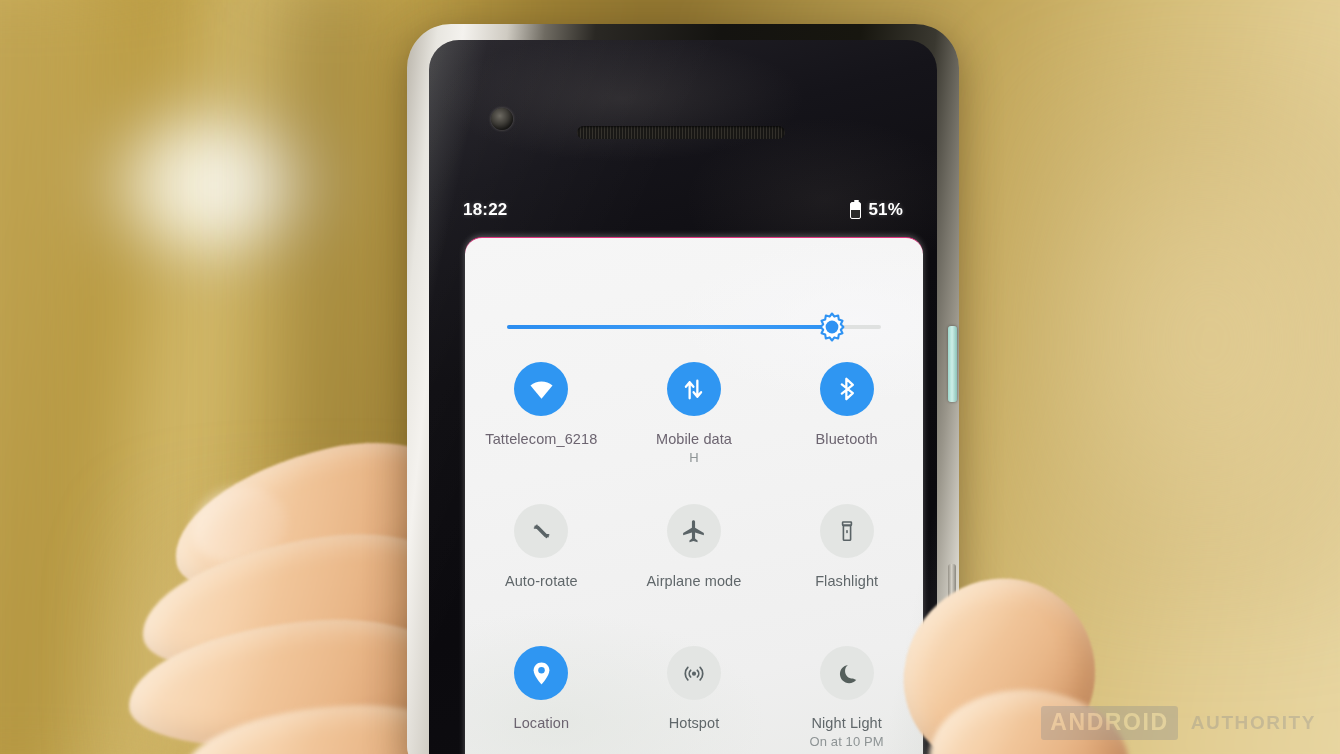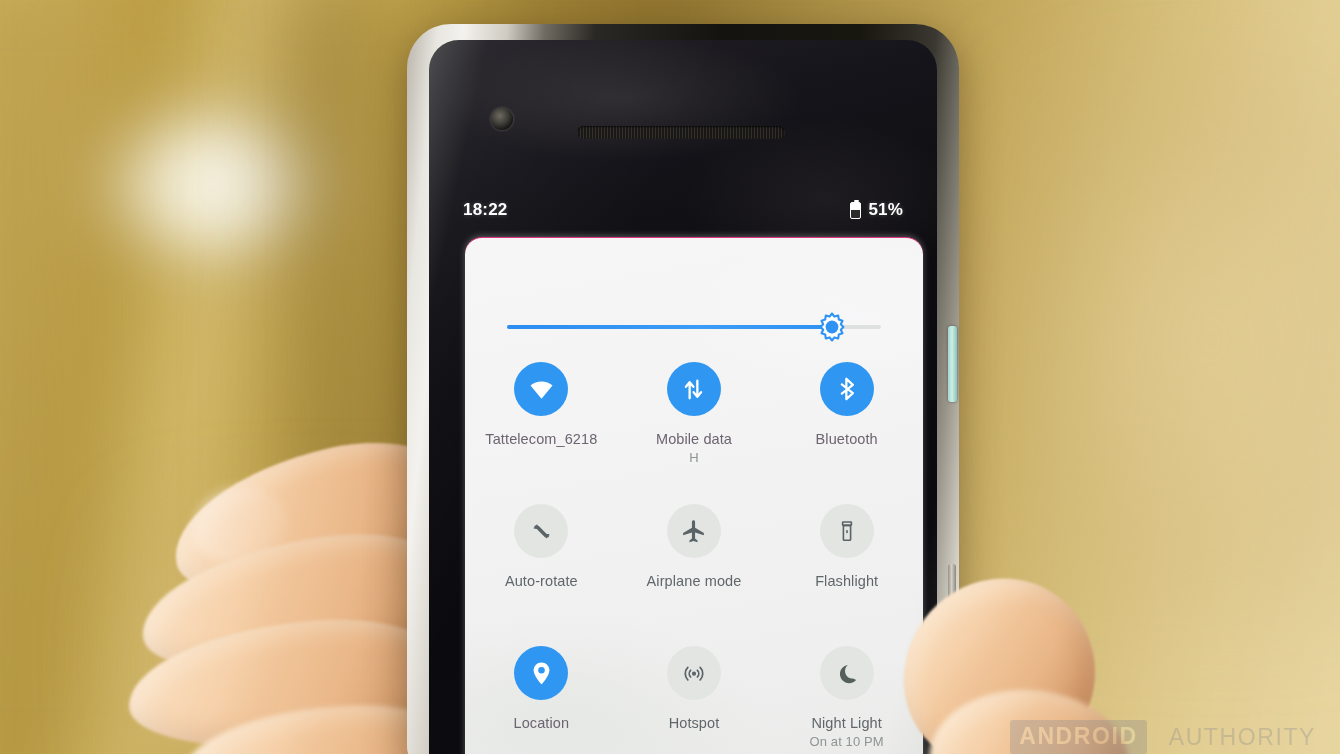--- a/index.html
+++ b/index.html
@@ -260,38 +260,38 @@
   #screen-soft {
     position: absolute; inset: 0;
     pointer-events: none;
     background:
       linear-gradient(102deg, rgba(190,195,185,0.22) 0%, rgba(0,0,0,0) 9%, rgba(0,0,0,0) 91%, rgba(180,185,178,0.16) 100%);
   }
 
   
   #watermark {
     position: absolute;
-    right: 24px; bottom: 0;
-    display: flex; align-items: center; gap: 22px;
+    right: 24px; bottom: 14px;
+    display: flex; align-items: center; gap: 13px;
     opacity: .34;
     pointer-events: none;
   }
   #wm-box {
     background: #8d8d8d;
     color: #e9e0bb;
     font-size: 23px;
     font-weight: bold;
     letter-spacing: 1.6px;
     padding: 3px 9px 4px;
     border-radius: 3px;
   }
   #wm-text {
     color: #8d8d8d;
-    font-size: 23px;
-    font-weight: normal;
+    font-size: 19px;
+    font-weight: bold;
     letter-spacing: 1.6px;
   }
 
   svg { display: block; }
 </style>
 </head>
 <body>
 
 <div id="scene">
 

